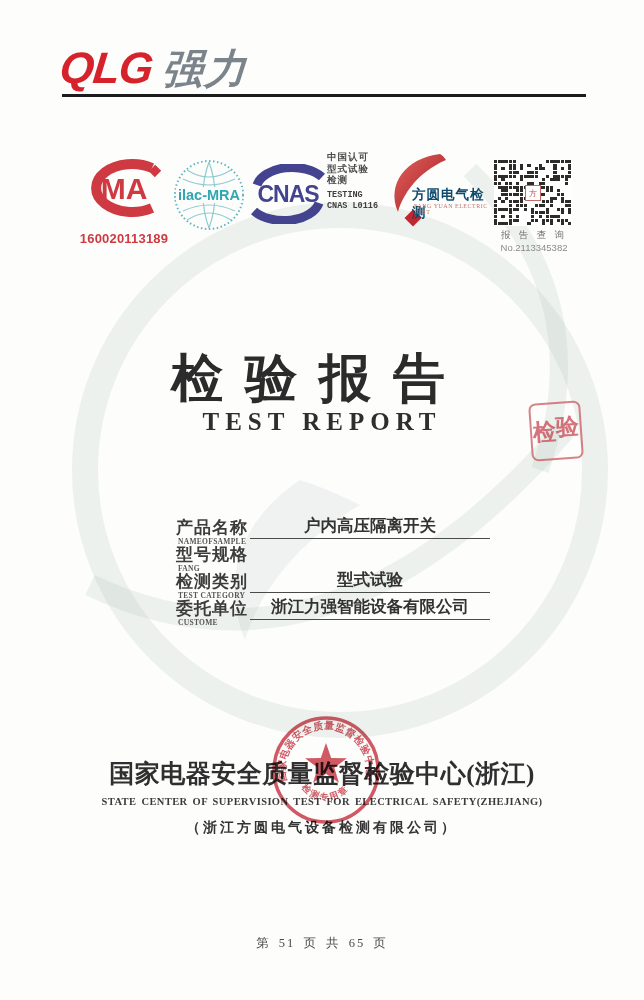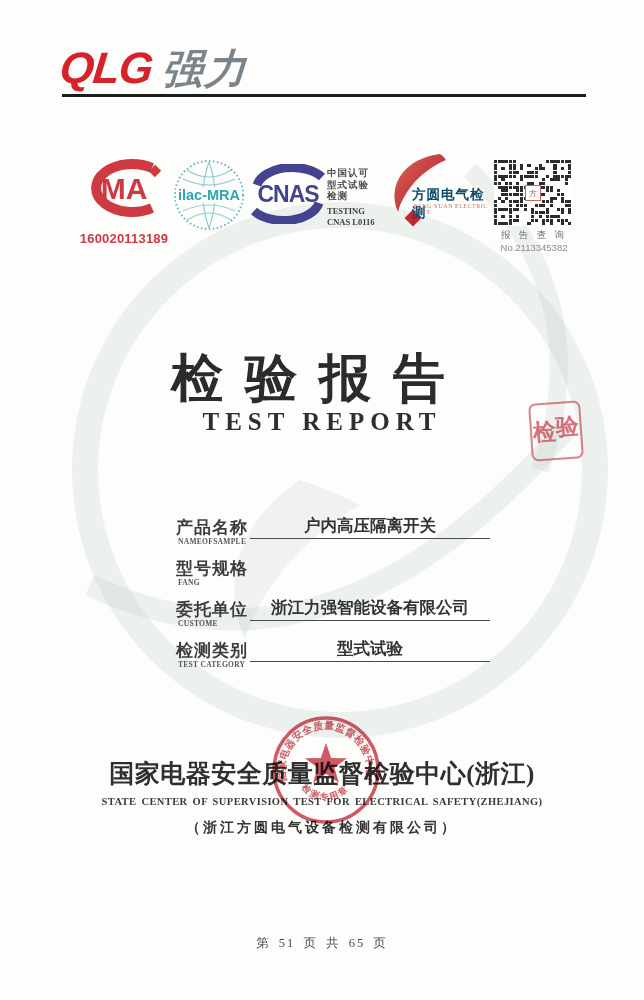--- a/index.html
+++ b/index.html
@@ -23,22 +23,22 @@
 
   
   .watermark { position:absolute; left:0; top:0; z-index:0; pointer-events:none; }
 
   
   .certrow { position:absolute; left:0; top:0; width:644px; z-index:2; }
   .cma { position:absolute; left:78px; top:158px; width:92px; text-align:center; }
   .cma-num { font-family:"Liberation Sans", sans-serif; font-weight:700; font-size:13px; color:#cf3a42; letter-spacing:.2px; margin-top:9px; }
   .ilac { position:absolute; left:171px; top:157px; }
   .cnas { position:absolute; left:249px; top:164px; }
-  .accred { position:absolute; left:327px; top:168px; line-height:11.5px;
-    font-family:Liberation Serif, serif; color:#4a4a4a; }
+  .accred { position:absolute; left:327px; top:152px; line-height:11.5px;
+    font-family:Liberation Mono, monospace; color:#4a4a4a; }
   .accred .zh { font-size:9.5px; font-weight:700; letter-spacing:1px; }
   .accred .en { font-size:8.5px; font-weight:700; color:#3f3f3f; }
   .fy { position:absolute; left:378px; top:150px; width:116px; height:100px; }
   .fy-name { position:absolute; left:34px; top:36px; font-size:13.5px; font-weight:700; color:#0c4a6e; letter-spacing:1px; }
   .fy-sub  { position:absolute; left:36px; top:53px; font-size:6px; color:#c4766f; letter-spacing:.5px; }
   .qr { position:absolute; left:494px; top:160px; width:80px; text-align:center; }
   .qr-grid { position:relative; width:78px; height:66px; background:#fff; }
   .qr-cell { position:absolute; background:#2e2c2b; }
   .qr-center { position:absolute; left:31px; top:25px; width:16px; height:16px; background:#fff;
     border:1px solid #c46a66; display:flex; align-items:center; justify-content:center;
@@ -54,21 +54,21 @@
 
   
   .side-stamp { position:absolute; left:530px; top:402px; width:52px; height:58px;
     border:2.5px solid rgba(198,72,82,.75); border-radius:7px; transform:rotate(-4deg);
     display:flex; align-items:center; justify-content:center; z-index:3; opacity:.9; }
   .side-stamp span { font-size:23px; font-weight:700; color:rgba(198,60,72,.8); letter-spacing:0; }
   .side-stamp span:last-child { transform:translateY(-4px); }
 
   
   .fields { position:absolute; left:176px; top:512px; width:314px; z-index:2; }
-  .frow { position:relative; display:flex; align-items:flex-end; height:27px; margin-bottom:14px; }
+  .frow { position:relative; display:flex; align-items:flex-end; height:27px; }
   .f-label { width:74px; font-size:17px; font-weight:600; color:#3c3c3c; letter-spacing:1px; white-space:nowrap; }
   .f-sub { position:absolute; left:2px; top:25px; font-size:7.5px; font-weight:700; color:#555; letter-spacing:.3px; }
   .f-line { flex:1; border-bottom:1.4px solid #4a4a4a; text-align:center;
     font-size:16.5px; font-weight:600; color:#333; padding-bottom:1px; white-space:nowrap; }
 
   
   .issuer-cn { position:absolute; left:0; top:757px; width:644px; text-align:center;
     font-size:25px; font-weight:700; color:#2f2f2f; letter-spacing:.5px; z-index:2; }
   .issuer-en { position:absolute; left:0; top:796px; width:644px; text-align:center;
     font-size:10.5px; font-weight:700; color:#3a3a3a; letter-spacing:.4px; word-spacing:2px; z-index:2; }
@@ -371,28 +371,28 @@
     <div class="frow">
       <span class="f-label">产品名称</span>
       <span class="f-sub">NAMEOFSAMPLE</span>
       <span class="f-line">户内高压隔离开关</span>
     </div>
     <div class="frow">
       <span class="f-label">型号规格</span>
       <span class="f-sub">FANG</span>
     </div>
     <div class="frow">
+      <span class="f-label">检测类别</span>
+      <span class="f-sub">TEST CATEGORY</span>
+      <span class="f-line">型式试验</span>
+    </div>
+    <div class="frow">
       <span class="f-label">委托单位</span>
       <span class="f-sub">CUSTOME</span>
       <span class="f-line">浙江力强智能设备有限公司</span>
-    </div>
-    <div class="frow">
-      <span class="f-label">检测类别</span>
-      <span class="f-sub">TEST CATEGORY</span>
-      <span class="f-line">型式试验</span>
     </div>
   </div>
 
   <div class="issuer-cn">国家电器安全质量监督检验中心(浙江)</div>
   <div class="issuer-en">STATE CENTER OF SUPERVISION TEST FOR ELECTRICAL SAFETY(ZHEJIANG)</div>
   <div class="issuer-sub">（浙江方圆电气设备检测有限公司）</div>
 
   <svg class="round-stamp" width="150" height="150" viewBox="0 0 150 150">
     <circle cx="75" cy="75" r="52" fill="none" stroke="#cc4450" stroke-width="3.5"></circle>
     <polygon points="75,48 80.2,62.9 95.9,63.2 83.4,72.7 87.9,87.8 75,78.8 62.1,87.8 66.6,72.7 54.1,63.2 69.8,62.9" fill="#cc4450"></polygon>

